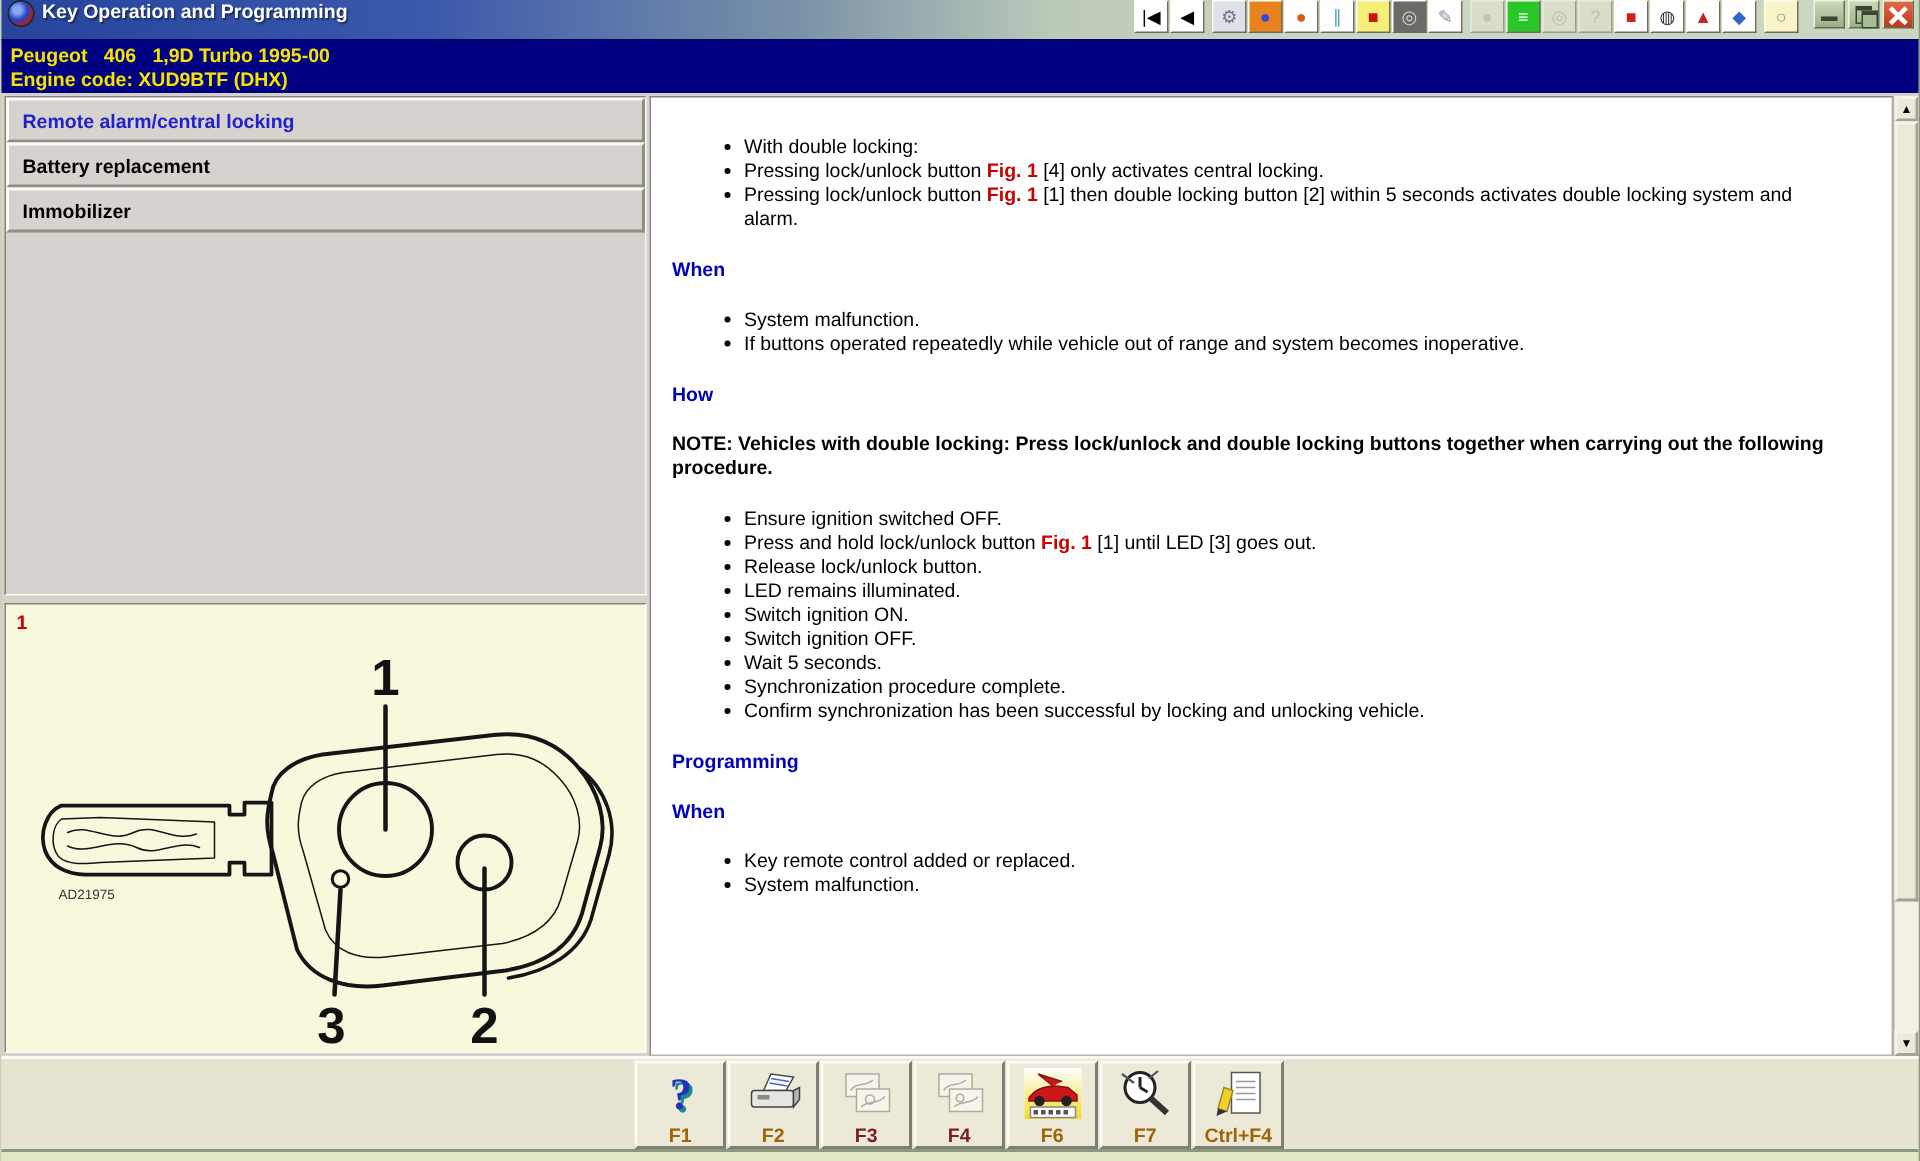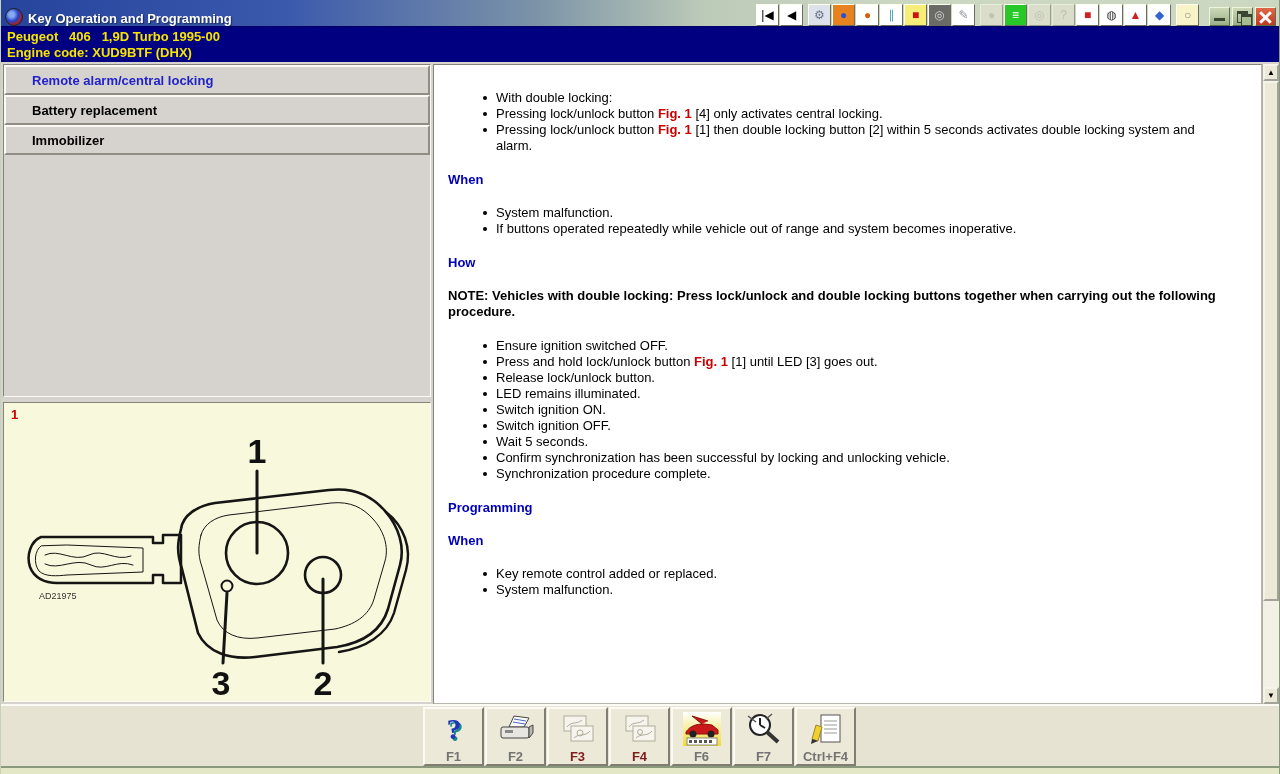--- a/index.html
+++ b/index.html
@@ -1,21 +1,21 @@
 <!DOCTYPE html>
 <html><head>
 <meta charset="utf-8">
 <style>
   * { margin:0; padding:0; box-sizing:border-box; }
   html,body { width:1280px; height:774px; overflow:hidden; }
   body { font-family:"Liberation Sans", sans-serif; font-size:13px; background:#d6d3ce; }
   .app { width:1280px; height:774px; display:flex; flex-direction:column; border-left:1px solid #c8d2b4; border-right:1px solid #8a987c; }
 
   
-  .titlebar { height:26px; flex:0 0 26px; display:flex; align-items:flex-end; padding:0 3px 0 4px;
+  .titlebar { height:26px; flex:0 0 26px; display:flex; align-items:flex-start; padding:0 3px 0 4px;
     background:linear-gradient(90deg,#26449c 0%,#3a58ac 22%,#7c94a8 42%,#bccab8 55%,#ccd7c2 70%,#ccd7c2 100%); }
   .app-icon { width:18px; height:18px; border-radius:50%; flex:0 0 18px; margin-right:5px;
     background:radial-gradient(circle at 35% 35%, #88a8f0 0 18%, #2244cc 45%, #aa2222 70%, #102a88 100%);
     border:1px solid #222; }
   .title-text { color:#fff; font-weight:bold; font-size:13px; text-shadow:1px 1px 1px #1a2a5a; white-space:nowrap; }
   .tb-group { margin-left:auto; display:flex; align-items:center; }
   .tbtn { width:23px; height:22px; margin-left:1px; border:1px solid; border-color:#fffef2 #6e6c60 #6e6c60 #fffef2;
     display:flex; align-items:center; justify-content:center; font-size:12px; line-height:1; cursor:default; padding:0; }
   .tbtn.gap { margin-left:5px; }
   .tbtn.disabled { opacity:.55; }
@@ -33,21 +33,21 @@
   
   .vehicle-header { height:36px; flex:0 0 36px; background:#000080; color:#f6e400; font-weight:bold;
     padding:2px 16px 0 6px; border-top:1px solid #000060; }
   .vehicle-header div { line-height:16px; white-space:pre; }
 
   
   .main { flex:0 0 642px; height:642px; display:flex; background:#d6d3ce; }
   .left { width:430px; flex:0 0 430px; padding:2px 0 0 2px; }
   .topics { height:333px; border:1px solid; border-color:#86847a #fbfaf4 #fbfaf4 #86847a; background:#d6d3ce; overflow:hidden; }
   .topic { height:30px; background:#d6d3ce; border:2px solid; border-color:#fbfaf4 #908e84 #908e84 #fbfaf4;
-    display:flex; align-items:center; padding-left:26px; font-weight:bold; cursor:pointer; }
+    display:flex; align-items:center; padding-left:9px; font-weight:bold; cursor:pointer; }
   .topic .lbl { color:#000; }
   .topic.selected .lbl { color:#2222cc; }
 
   .figure-panel { margin-top:5px; height:300px; background:#f8f8dd; border:1px solid; border-color:#86847a #fbfaf4 #fbfaf4 #86847a;
     position:relative; overflow:hidden; }
   .fig-no { position:absolute; top:4px; left:7px; color:#cc0000; font-weight:bold; font-size:13px; }
   .figure-panel svg { display:block; margin:2px auto 0; }
   .fig-callout { font-family:"Liberation Sans",sans-serif; font-size:34px; font-weight:bold; fill:#111; text-anchor:middle; }
   .fig-code { font-family:"Liberation Sans",sans-serif; font-size:9px; fill:#333; }
 
@@ -68,21 +68,21 @@
     display:flex; align-items:center; justify-content:center; }
   .sb-thumb { flex:0 0 520px; background:#ece9d8; border:2px outset #f6f4ea; }
   .sb-track { flex:1 1 auto; }
 
   
   .bottombar { flex:0 0 62px; height:62px; background:#e6e3d2; border-top:2px solid; border-color:#fbfaf4; display:flex;
     justify-content:center; align-items:flex-start; padding-top:1px; }
   .fbtn { width:61px; height:59px; margin-right:1px; background:#ece9d8; border:2px solid; border-color:#fbfaf4 #807e72 #807e72 #fbfaf4;
     display:flex; flex-direction:column; align-items:center; padding-top:3px; cursor:pointer; }
   .fbtn .ficon { height:37px; display:flex; align-items:center; justify-content:center; }
-  .fbtn .flabel { font-weight:bold; font-size:13px; color:#737373; margin-top:1px; }
+  .fbtn .flabel { font-weight:bold; font-size:13px; color:#a16207; margin-top:1px; }
   .fbtn.disabled .flabel { color:#7f1d1d; }
   .fbtn.disabled { cursor:default; }
 
   .bottom-strip { flex:0 0 8px; background:#e3e7c6; border-top:2px solid #8a987c; }
 </style>
 </head>
 <body>
 
 <div class="app">
 
@@ -180,22 +180,22 @@
         <div class="heading">How</div>
         <div class="note">NOTE: Vehicles with double locking: Press lock/unlock and double locking buttons together when carrying out the following procedure.</div>
         <ul class="bullets">
           <li><span>Ensure ignition switched OFF.</span></li>
           <li><span>Press and hold lock/unlock button </span><span class="figref">Fig. 1</span><span> [1] until LED [3] goes out.</span></li>
           <li><span>Release lock/unlock button.</span></li>
           <li><span>LED remains illuminated.</span></li>
           <li><span>Switch ignition ON.</span></li>
           <li><span>Switch ignition OFF.</span></li>
           <li><span>Wait 5 seconds.</span></li>
+          <li><span>Synchronization procedure complete.</span></li>
           <li><span>Confirm synchronization has been successful by locking and unlocking vehicle.</span></li>
-          <li><span>Synchronization procedure complete.</span></li>
         </ul>
         <div class="heading">Programming</div>
         <div class="heading">When</div>
         <ul class="bullets">
           <li><span>Key remote control added or replaced.</span></li>
           <li><span>System malfunction.</span></li>
         </ul>
       </div>
 
     <div class="scrollbar">

